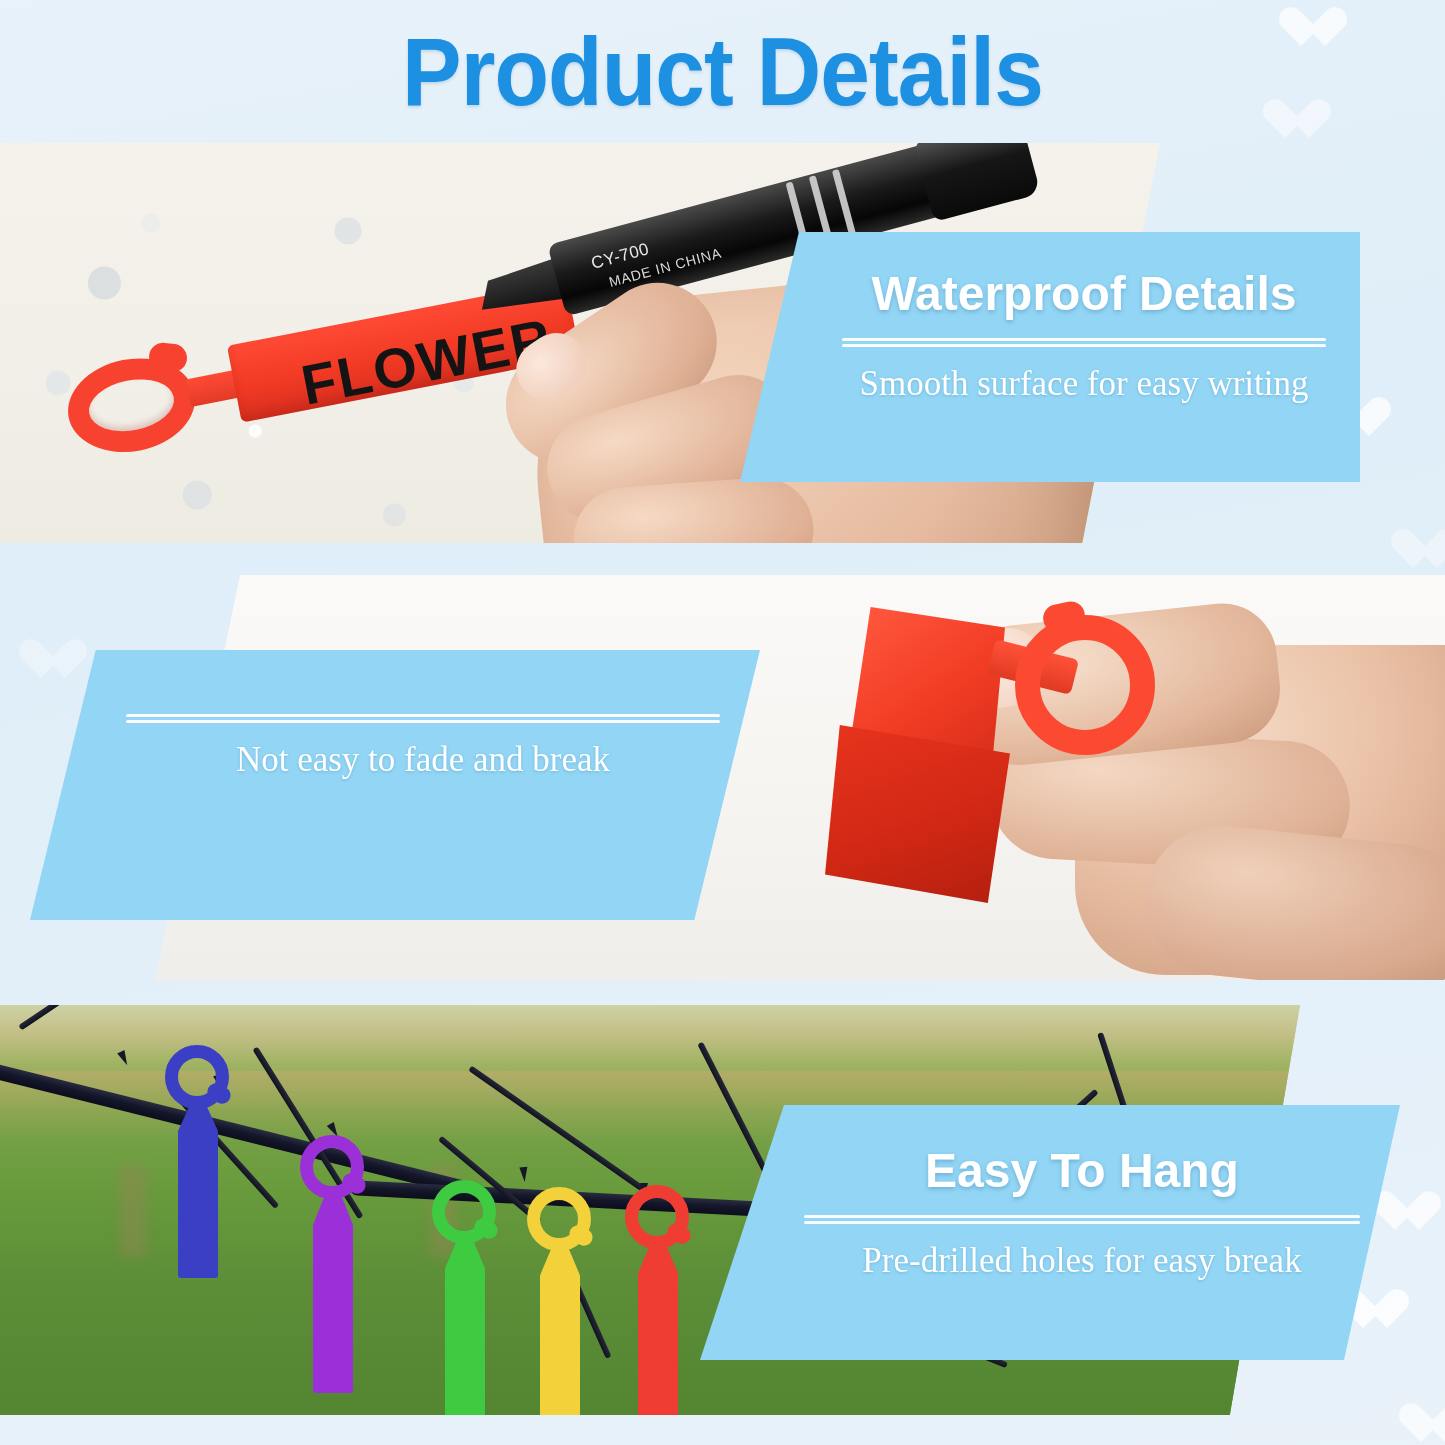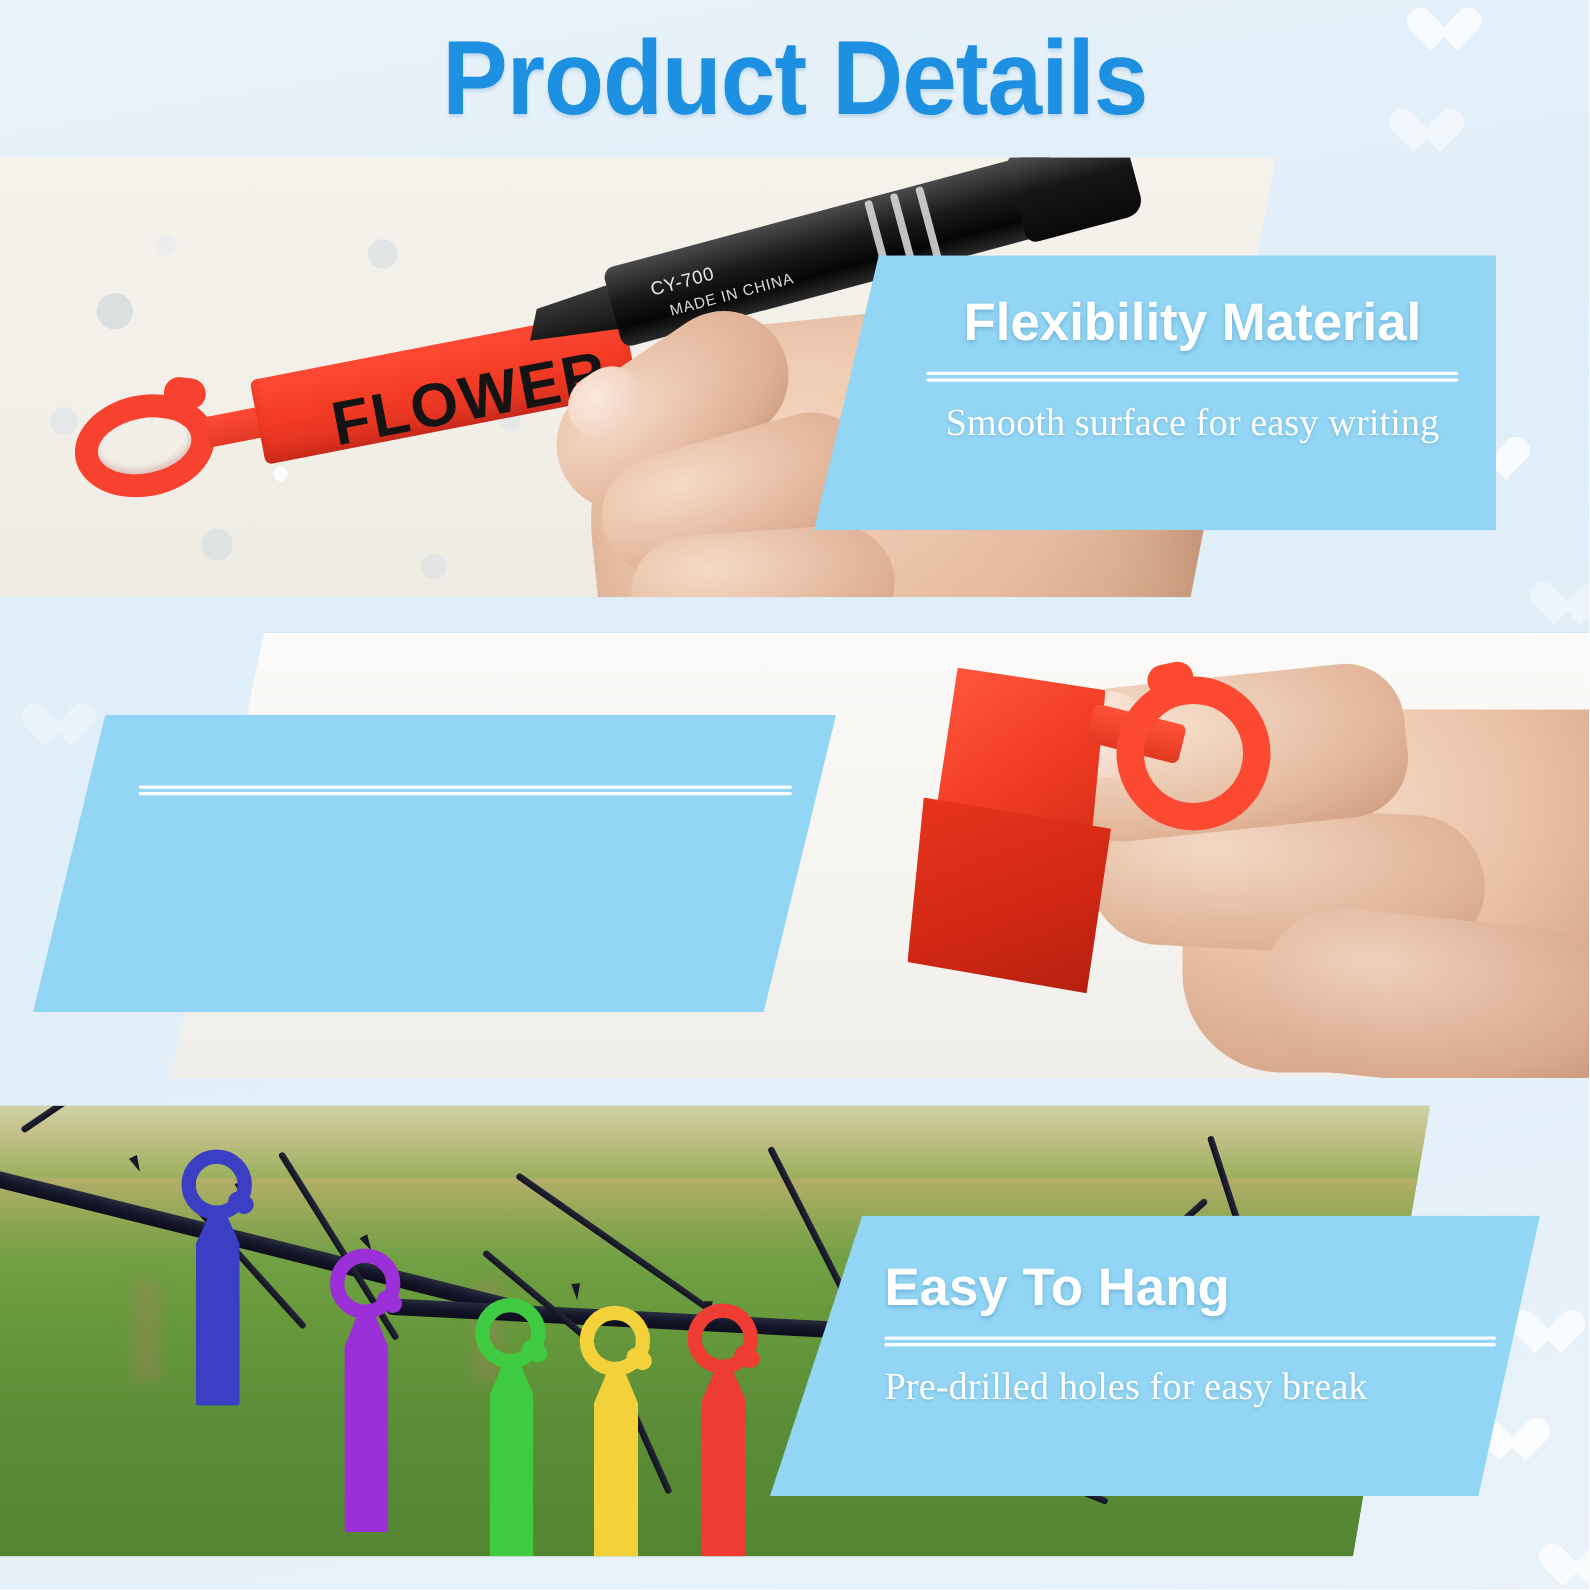--- a/index.html
+++ b/index.html
@@ -394,20 +394,21 @@
     padding: 44px 40px 0 96px;
     text-align: center;
   }
   .banner2 .head { font-size: 48px; }
 
   
   .banner3 {
     left: 700px; top: 1105px; width: 700px; height: 255px;
     clip-path: polygon(12% 0, 100% 0, 92% 100%, 0 100%);
     padding: 42px 40px 0 104px;
+    text-align: center;
   }
   .banner3 .head { font-size: 48px; }
 </style>
 </head>
 <body>
 
 <div class="canvas">
 
   <div class="heart h1"></div>
   <div class="heart h2"></div>
@@ -520,27 +521,28 @@
       <div class="body" style="background:#f3d13a; height:190px;"></div>
     </div>
     <div class="ctag" style="left:625px; top:180px;">
       <div class="ring" style="border-color:#ef3d34;"></div>
       <div class="nub" style="background:#ef3d34;"></div>
       <div class="body" style="background:#ef3d34; height:190px;"></div>
     </div>
   </div>
 
   <div class="banner banner1">
-    <div class="head">Flexibility Material</div>
+    <div class="head">Waterproof Details</div>
     <div class="rules"></div>
     <div class="sub">Smooth surface for easy writing</div>
   </div>
 
   <div class="banner banner2">
     <div class="rules"></div>
+    <div class="sub">Not easy to fade and break</div>
   </div>
 
   <div class="banner banner3">
     <div class="head">Easy To Hang</div>
     <div class="rules"></div>
     <div class="sub">Pre-drilled holes for easy break</div>
   </div>
 
 </div>
 

